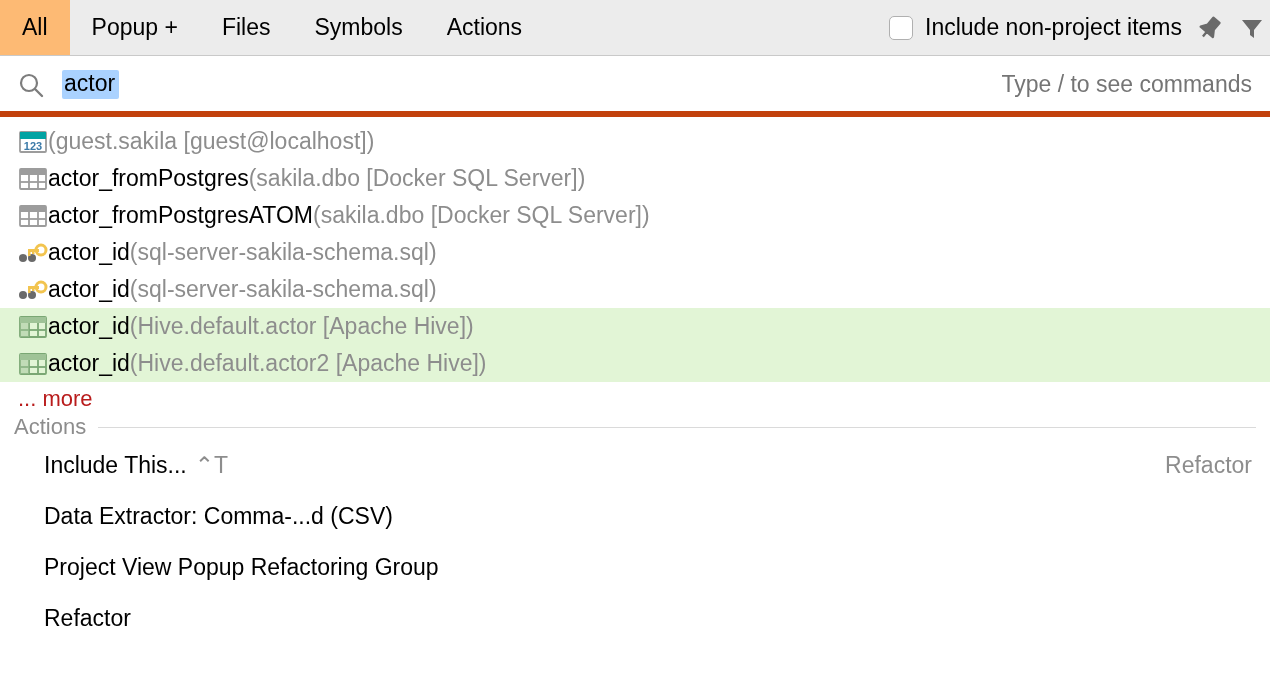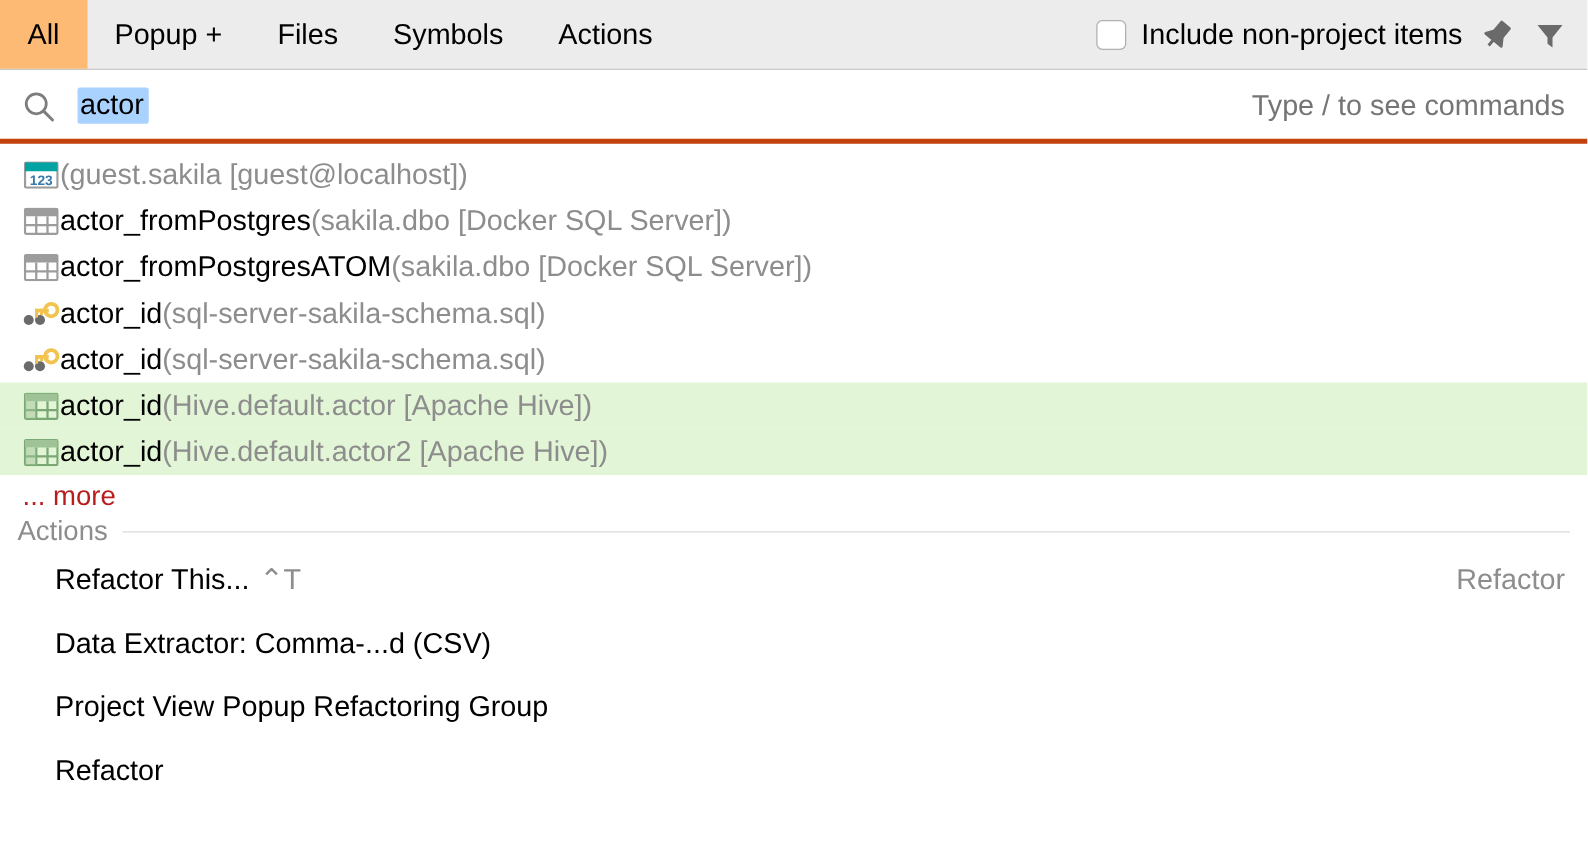--- a/index.html
+++ b/index.html
@@ -33,21 +33,21 @@
       cursor: pointer;
       user-select: none;
     }
     .tab.active {
       background: #fdba74;
     }
     .tabs-right {
       display: flex;
       align-items: center;
       margin-left: auto;
-      padding-right: 16px;
+      padding-right: 4px;
       gap: 14px;
     }
     .checkbox {
       display: inline-flex;
       align-items: center;
       gap: 12px;
       cursor: pointer;
     }
     .checkbox-box {
       width: 24px;
@@ -62,21 +62,21 @@
       align-items:center;
       justify-content:center;
       width:28px; height:28px;
       cursor:pointer;
     }
     .icon-btn svg { display:block; }
     .search-row {
       display:flex;
       align-items:center;
       padding: 14px 18px 12px 18px;
-      border-bottom: 4px solid #c2410c;
+      border-bottom: 6px solid #c2410c;
     }
     .search-icon { margin-right: 18px; display:inline-flex; }
     .search-icon svg { display:block; }
     .search-query {
       background:#aad2ff;
       padding: 0 4px 2px 2px;
       border-radius:2px;
       display:inline-block;
     }
     .search-hint {
@@ -270,21 +270,21 @@
 
 <div class="more-link">... more</div>
 
 <div class="section-header">
   <span>Actions</span>
   <span class="line"></span>
 </div>
 
 <div id="actions">
     <div class="action-row">
-      <span class="action-label">Refactor This...</span>
+      <span class="action-label">Include This...</span>
       <span class="shortcut">⌃T</span>
       <span class="action-right">Refactor</span>
     </div>
     <div class="action-row">
       <span class="action-label">Data Extractor: Comma-...d (CSV)</span>
     </div>
     <div class="action-row">
       <span class="action-label">Project View Popup Refactoring Group</span>
     </div>
     <div class="action-row">

